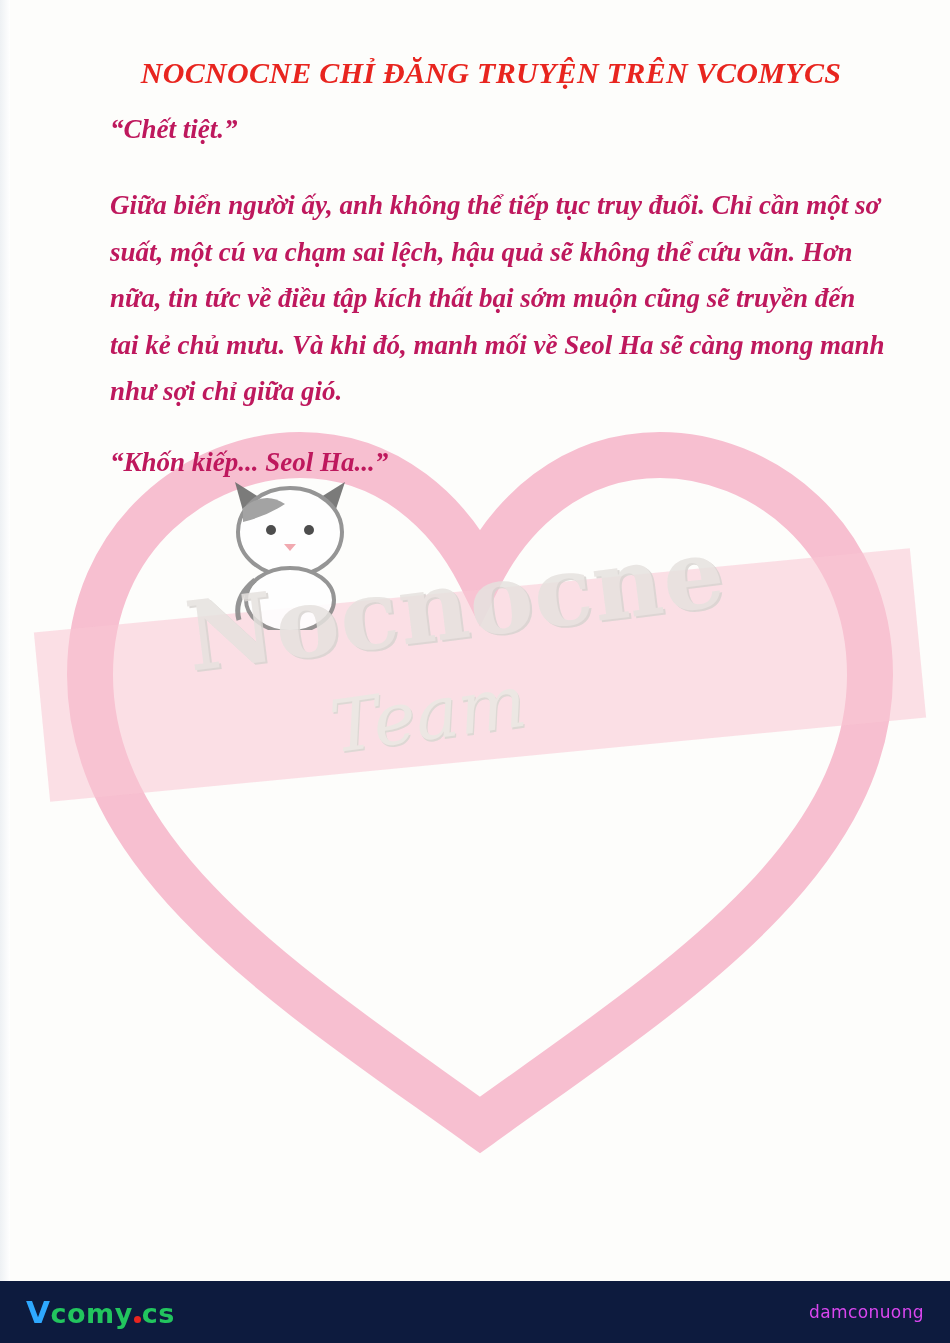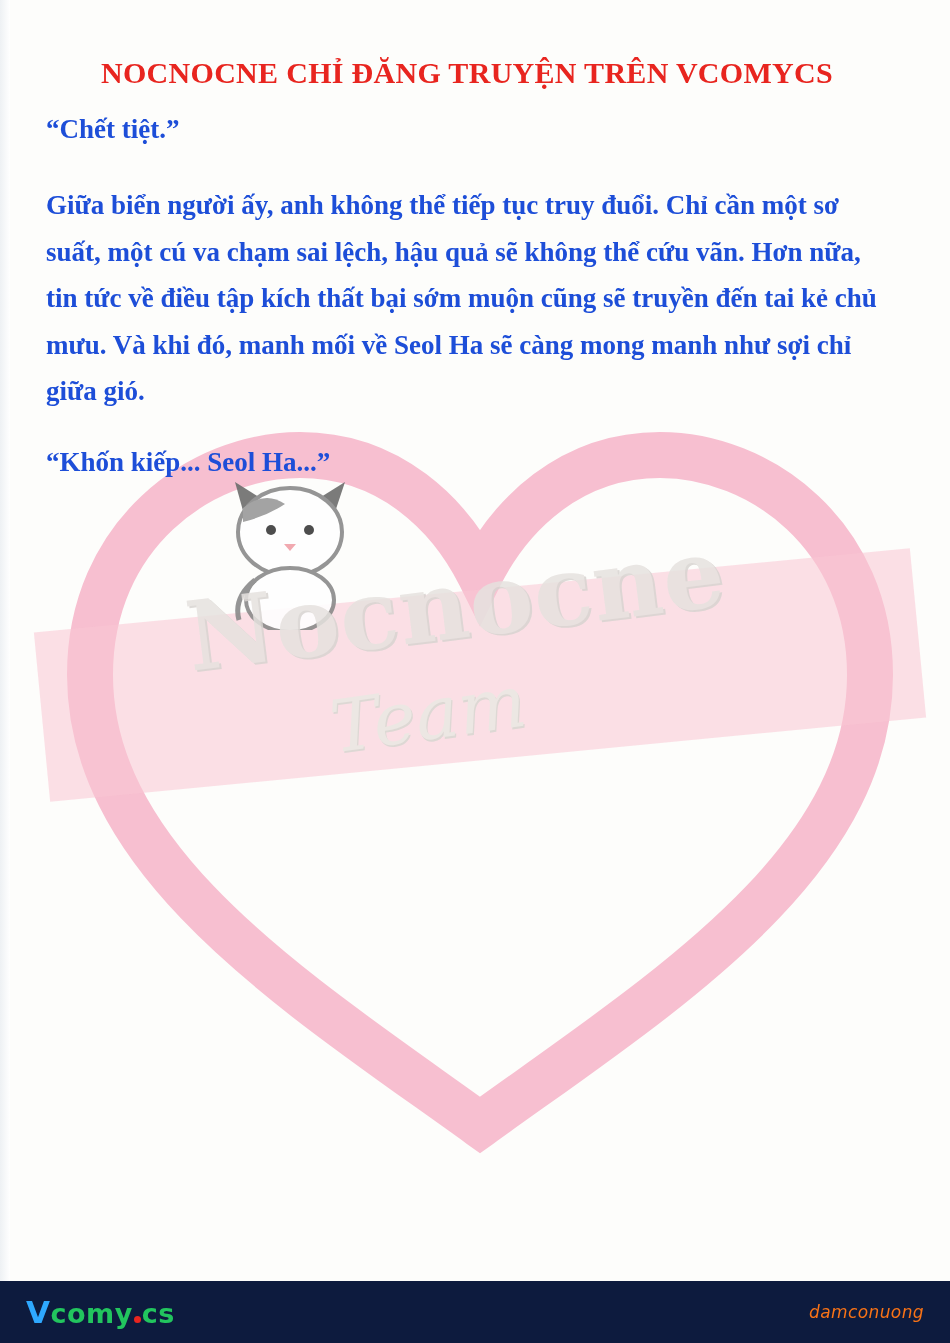--- a/index.html
+++ b/index.html
@@ -70,38 +70,39 @@
     top: 460px;
     width: 170px;
     height: 170px;
     opacity: .9;
   }
 
   
   .content {
     position: relative;
     z-index: 3;
-    padding: 48px 62px 0 46px;
+    padding: 48px 62px 0 94px;
+    font-style: italic;
   }
   .doc-title {
     color: #e8251f;
     font-family: "Liberation Serif", serif;
     font-weight: 700;
     font-size: 30px;
     text-align: center;
     letter-spacing: .3px;
     margin: 8px 0 16px 0;
   }
   p.para {
     font-family: "Liberation Serif", serif;
     font-weight: 700;
     font-size: 27px;
     line-height: 1.72;
-    color: #1d4ed8;
-    margin: 0 0 24px 0;
+    color: #be185d;
+    margin: 0 0 24px 16px;
     text-align: left;
   }
   p.quote {
     margin-bottom: 30px;
   }
 
   
   .footer {
     position: absolute;
     left: 0;
@@ -127,25 +128,24 @@
   .brand .v { color: #2ea8ff; font-size: 31px; }
   .brand .rest { color: #22c55e; }
   .brand .dot {
     display: inline-block;
     width: 7px; height: 7px;
     border-radius: 50%;
     background: #e8251f;
     margin: 0 1px 0 1px;
   }
   .footer-note {
-    color: #f97316;
+    color: #d946ef;
     font-family: "DejaVu Sans", sans-serif;
     font-size: 17px;
     letter-spacing: .4px;
-    font-style: italic;
   }
   .edge-left {
     position: absolute;
     left: 0; top: 0; bottom: 0;
     width: 10px;
     background: linear-gradient(to right, #eef1f4, #ffffff);
     z-index: 2;
   }
 </style>
 </head>

